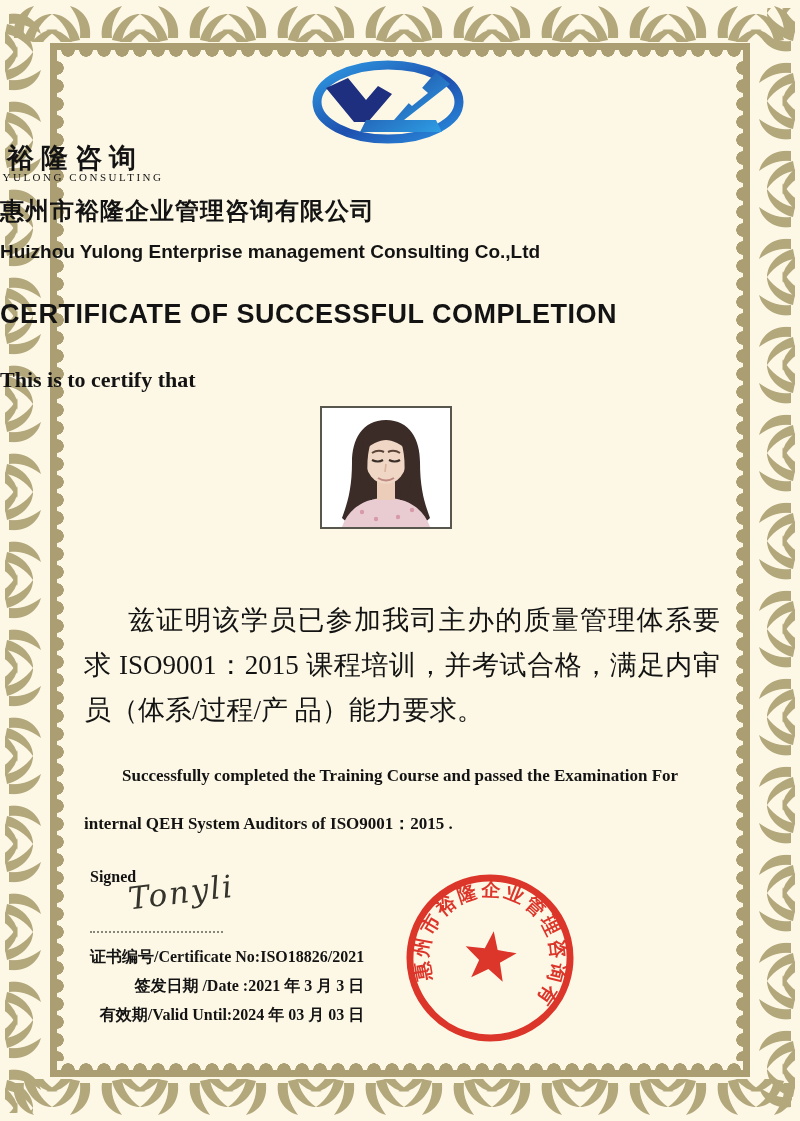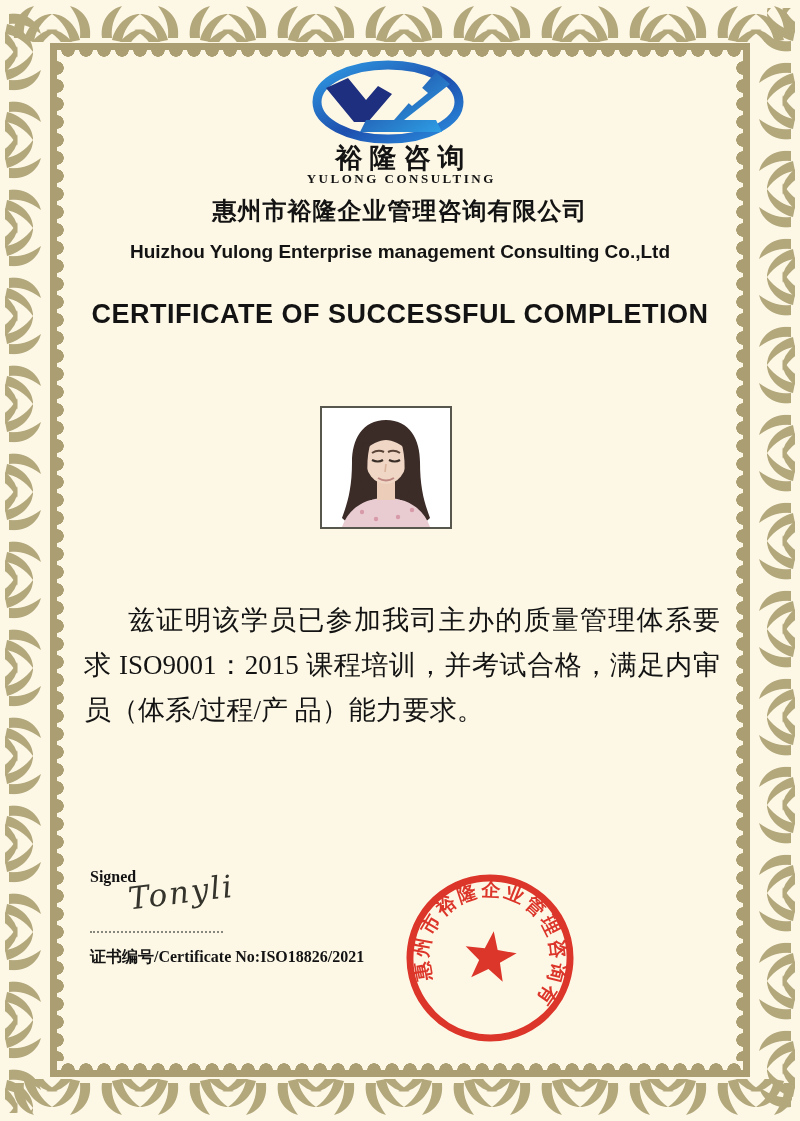--- a/index.html
+++ b/index.html
@@ -30,25 +30,25 @@
     background-image:radial-gradient(circle at 50% 100%,var(--tan) 0 6.5px,rgba(0,0,0,0) 7px);
     background-size:18px 9px;background-repeat:repeat-x;}
   .sc-left{left:57px;top:59px;bottom:60px;width:9px;
     background-image:radial-gradient(circle at 0 50%,var(--tan) 0 6.5px,rgba(0,0,0,0) 7px);
     background-size:9px 18px;background-repeat:repeat-y;}
   .sc-right{right:57px;top:59px;bottom:60px;width:9px;
     background-image:radial-gradient(circle at 100% 50%,var(--tan) 0 6.5px,rgba(0,0,0,0) 7px);
     background-size:9px 18px;background-repeat:repeat-y;}
 
   .abs{position:absolute;}
-  .ctr{left:0;width:800px;text-align:center;}
+  .ctr{left:0;width:800px;}
 
   .logo-svg{left:308px;top:60px;}
   .logo-cn{top:140px;font-family:"Liberation Sans",sans-serif;font-weight:900;font-size:27px;letter-spacing:7px;text-indent:7px;}
-  .logo-en{top:171px;font-weight:700;font-size:13px;letter-spacing:2.5px;text-indent:2.5px;}
+  .logo-en{top:171px;font-weight:400;font-size:11px;letter-spacing:2.5px;text-indent:2.5px;}
 
   .company-cn{top:195px;font-size:24px;font-weight:700;letter-spacing:1px;}
   .company-en{top:241px;font-family:"Liberation Sans",sans-serif;font-weight:700;font-size:19px;}
 
   .cert-title{top:299px;font-family:"Liberation Sans",sans-serif;font-weight:900;font-size:27px;letter-spacing:0.5px;}
   .certify-line{top:367px;font-weight:700;font-size:22px;}
 
   .photo{left:320px;top:406px;width:128px;height:119px;border:2px solid #57574d;background:#fff;}
   .recipient-name{top:550px;font-size:26px;letter-spacing:2px;}
 
@@ -119,20 +119,21 @@
     <path d="M18,28 L40,18 L58,40 L70,26 L84,34 L60,62 L46,62 Z" fill="#1d2f7e"></path>
     <path d="M128,12 L142,24 L96,60 L128,60 L134,72 L52,72 L58,60 L86,60 Z" fill="url(#flagg)"></path>
     <path d="M112,26 L120,33 L104,46 L96,39 Z" fill="#fdf8e6"></path>
   </svg>
   <div class="abs ctr logo-cn">裕隆咨询</div>
   <div class="abs ctr logo-en">YULONG CONSULTING</div>
 
   <div class="abs ctr company-cn">惠州市裕隆企业管理咨询有限公司</div>
   <div class="abs ctr company-en">Huizhou Yulong Enterprise management Consulting Co.,Ltd</div>
   <div class="abs ctr cert-title">CERTIFICATE OF SUCCESSFUL COMPLETION</div>
+  <div class="abs ctr certify-line">This is to certify that</div>
 
   <div class="abs photo">
     <svg width="128" height="119" viewBox="0 0 128 119">
       <rect width="128" height="119" fill="#ffffff"></rect>
       <path d="M64,12 C40,12 30,32 30,54 C30,82 25,96 20,110 L30,119 L98,119 L108,110 C103,96 98,82 98,54 C98,32 88,12 64,12 Z" fill="#3c2c28"></path>
       <path d="M20,119 C26,101 42,90 64,90 C86,90 102,101 108,119 Z" fill="#e9ccd2"></path>
       <circle cx="40" cy="104" r="2.2" fill="#d79aa9"></circle>
         <circle cx="54" cy="111" r="2.2" fill="#d79aa9"></circle>
       <circle cx="76" cy="109" r="2.2" fill="#d79aa9"></circle>
         <circle cx="90" cy="102" r="2.2" fill="#d79aa9"></circle>
@@ -144,27 +145,30 @@
       <path d="M50,52 q6,3 11,0" stroke="#3a2e28" stroke-width="2.2" fill="none"></path>
       <path d="M67,52 q6,3 11,0" stroke="#3a2e28" stroke-width="2.2" fill="none"></path>
       <path d="M64,56 l-1,8" stroke="#d9b49e" stroke-width="1.6" fill="none"></path>
       <path d="M56,70 q8,5 16,0" stroke="#c08a84" stroke-width="2" fill="none"></path>
       <path d="M41,36 C36,52 37,74 44,92 L50,92 C44,70 44,48 49,34 Z" fill="#3c2c28"></path>
       <path d="M87,36 C92,52 91,74 84,92 L78,92 C84,70 84,48 79,34 Z" fill="#3c2c28"></path>
     </svg>
   </div>
 
   <div class="abs para-cn">兹证明该学员已参加我司主办的质量管理体系要求 ISO9001：2015 课程培训，并考试合格，满足内审员（体系/过程/产 品）能力要求。</div>
+  <div class="abs para-en">Successfully completed the Training Course and passed the Examination For internal QEH System Auditors of ISO9001：2015 .</div>
 
   <div class="abs signed-label">Signed</div>
   <div class="abs signature">Tonyli</div>
   <div class="abs dotline"></div>
 
   <div class="abs details">
     <div>证书编号/Certificate No:ISO18826/2021</div>
+    <div>签发日期 /Date :2021 年 3 月 3 日</div>
+    <div>有效期/Valid Until:2024 年 03 月 03 日</div>
   </div>
 
   <svg class="abs stamp" width="176" height="172" viewBox="0 0 176 172">
     <g transform="translate(88,86) rotate(8)">
       <circle r="80" fill="none" stroke="#dd2b22" stroke-width="7"></circle>
       <polygon points="0,-27 6.5,-8.9 25.7,-8.3 10.5,3.4 15.9,21.8 0,11 -15.9,21.8 -10.5,3.4 -25.7,-8.3 -6.5,-8.9" fill="#dd2b22"></polygon>
       <path id="sealArc" d="M -53.7 31 A 62 62 0 1 1 53.7 31" fill="none"></path>
       <text font-size="19" font-weight="bold" fill="#dd2b22" letter-spacing="3" font-family="Liberation Serif, serif">
         <textPath href="#sealArc" startOffset="2">惠州市裕隆企业管理咨询有限公司</textPath>
       </text>

